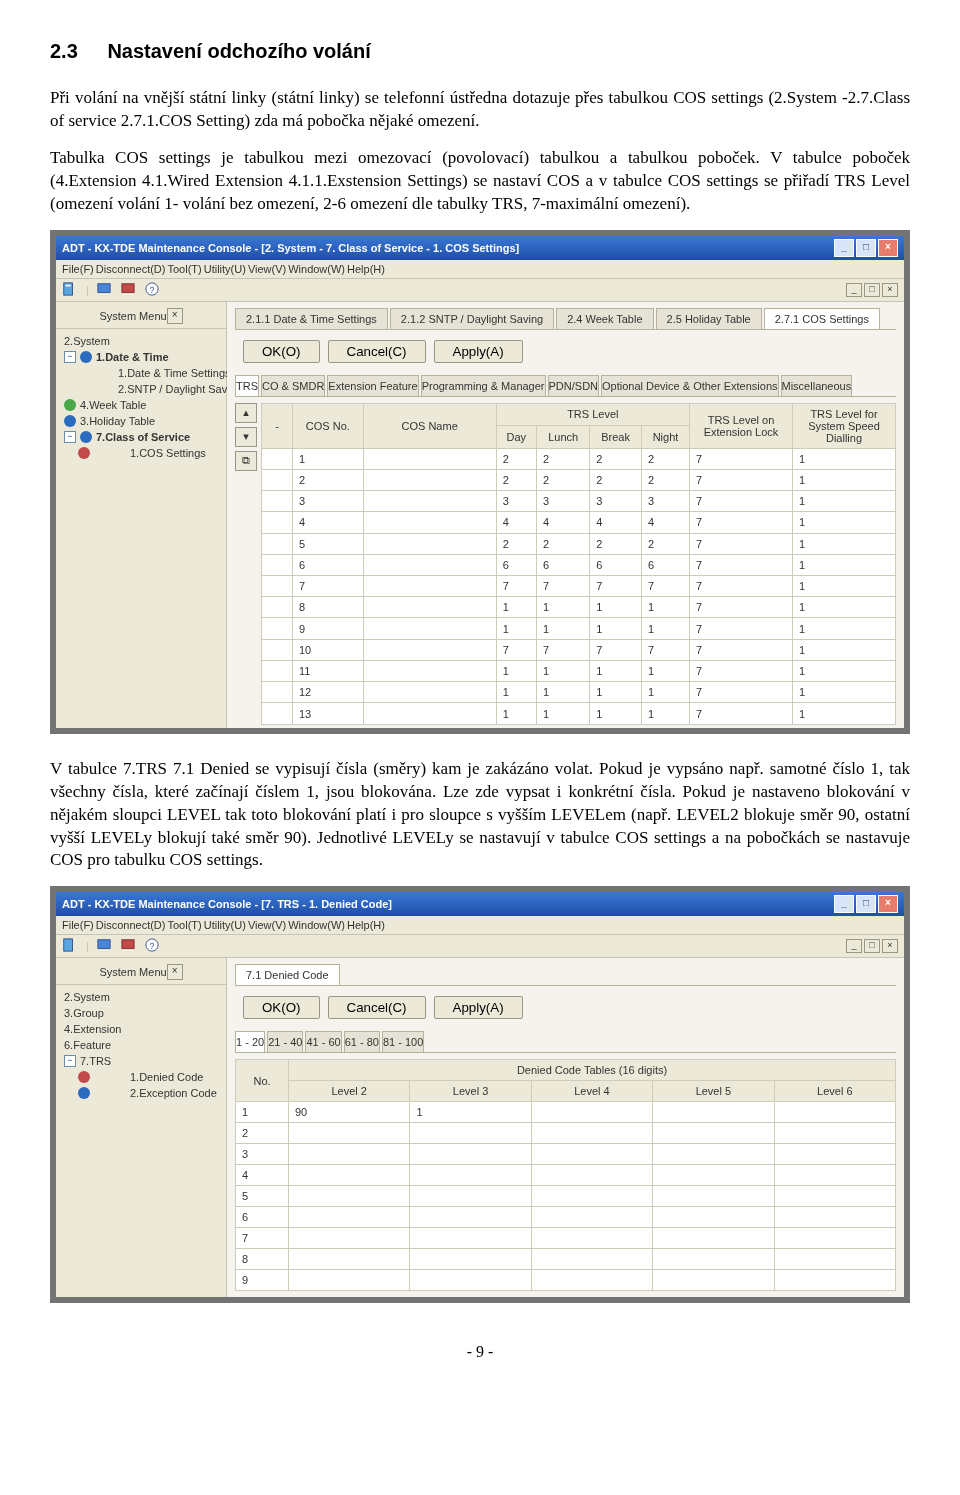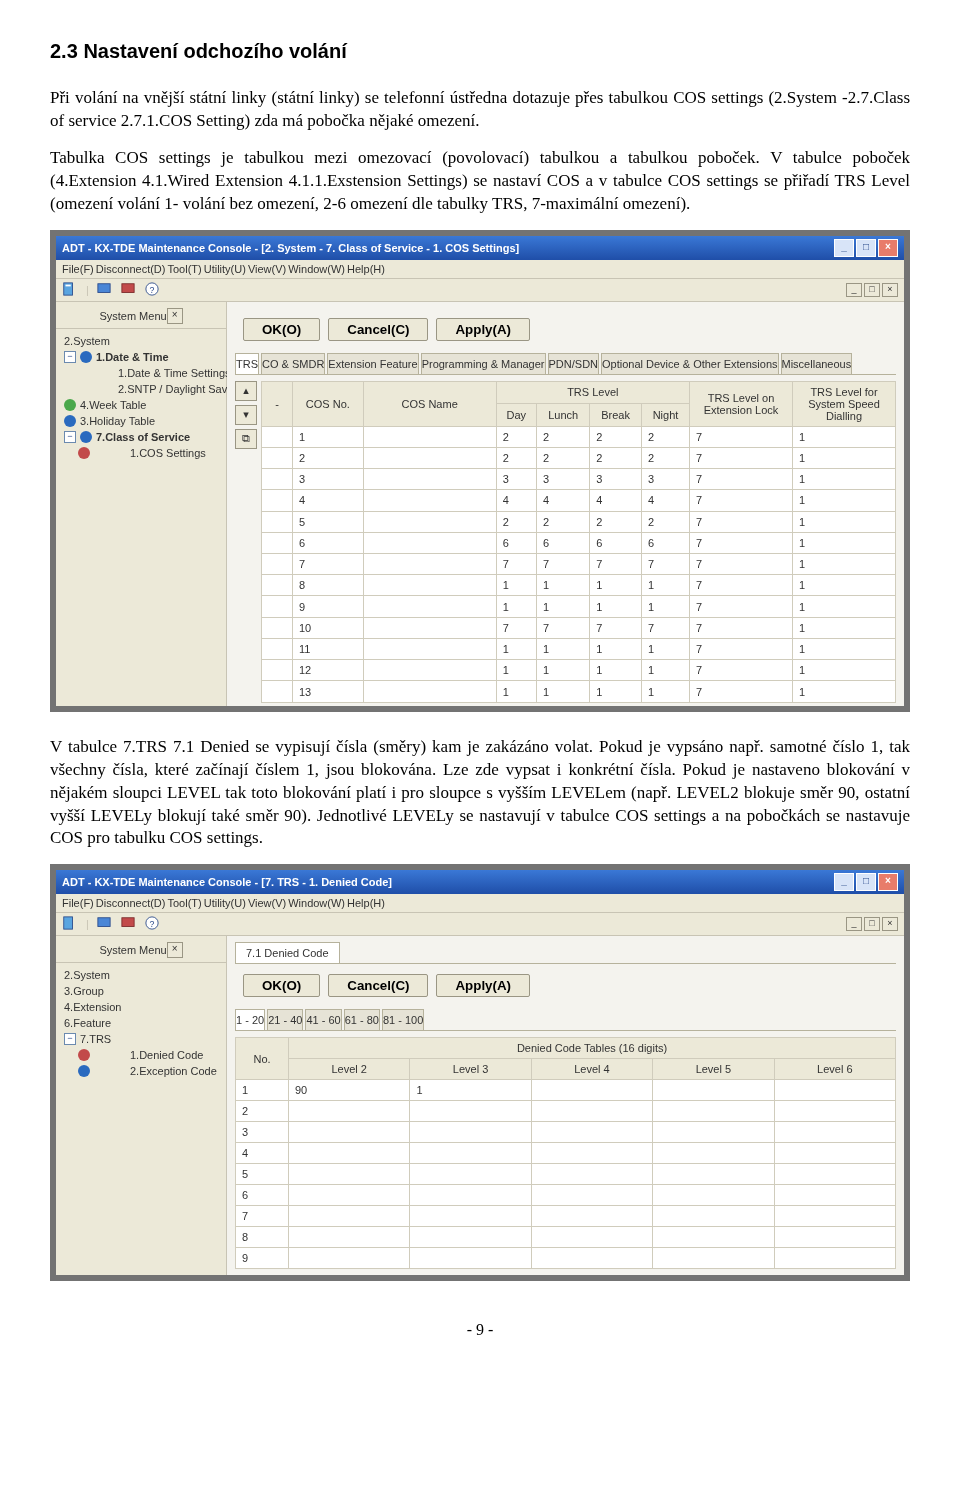--- a/index.html
+++ b/index.html
@@ -9,21 +9,21 @@
     background: #fff;
     color: #000;
     width: 860px;
   }
   .heading {
     font-family: Arial, sans-serif;
     font-weight: bold;
     font-size: 20px;
     margin-bottom: 24px;
   }
-  .heading .num { display:inline-block; }
+  .heading .num { display:inline-block; margin-right: 24px; }
   p.body {
     font-size: 17px;
     line-height: 1.35;
     margin: 0 0 14px 0;
     text-align: justify;
   }
   .app-window {
     border: 6px solid #737373;
     background: #ece9d8;
     font-family: Tahoma, Arial, sans-serif;
@@ -102,21 +102,20 @@
     margin-right:2px;
     color:#333;
   }
   .tabs .tab.active { background:#fff; font-weight:normal; }
   .btnrow { display:flex; gap:8px; padding:10px 8px; }
   .wbtn {
     border:1px solid #9a9684;
     background:#ece9d8;
     padding: 3px 18px;
     border-radius:2px;
-    font-weight:bold;
   }
   .subtabs { display:flex; border-bottom:1px solid #b6b29c; margin-top:2px;}
   .subtabs .stab { padding:4px 0; border:1px solid #b6b29c; border-bottom:none; background:#e6e3d6; margin-right:2px;}
   .subtabs .stab.active{ background:#fff;}
   table.grid {
     border-collapse:collapse;
     width:100%;
     background:#fff;
     margin-top:6px;
     font-size:11px;
@@ -236,20 +235,27 @@
             <span class="bold">7.Class of Service</span>
           </li>
         <li class="ind">
             <span class="bullet r"></span>
             <span>1.COS Settings</span>
           </li>
       </ul>
     </div>
 
     <div class="main">
+      <div class="tabs">
+        <div class="tab">2.1.1 Date &amp; Time Settings</div>
+        <div class="tab">2.1.2 SNTP / Daylight Saving</div>
+        <div class="tab">2.4 Week Table</div>
+        <div class="tab">2.5 Holiday Table</div>
+        <div class="tab active">2.7.1 COS Settings</div>
+      </div>
 
       <div class="btnrow">
         <button class="wbtn">OK(O)</button>
         <button class="wbtn">Cancel(C)</button>
         <button class="wbtn">Apply(A)</button>
       </div>
 
       <div class="subtabs">
         <div class="stab active">TRS</div>
         <div class="stab">CO &amp; SMDR</div>

